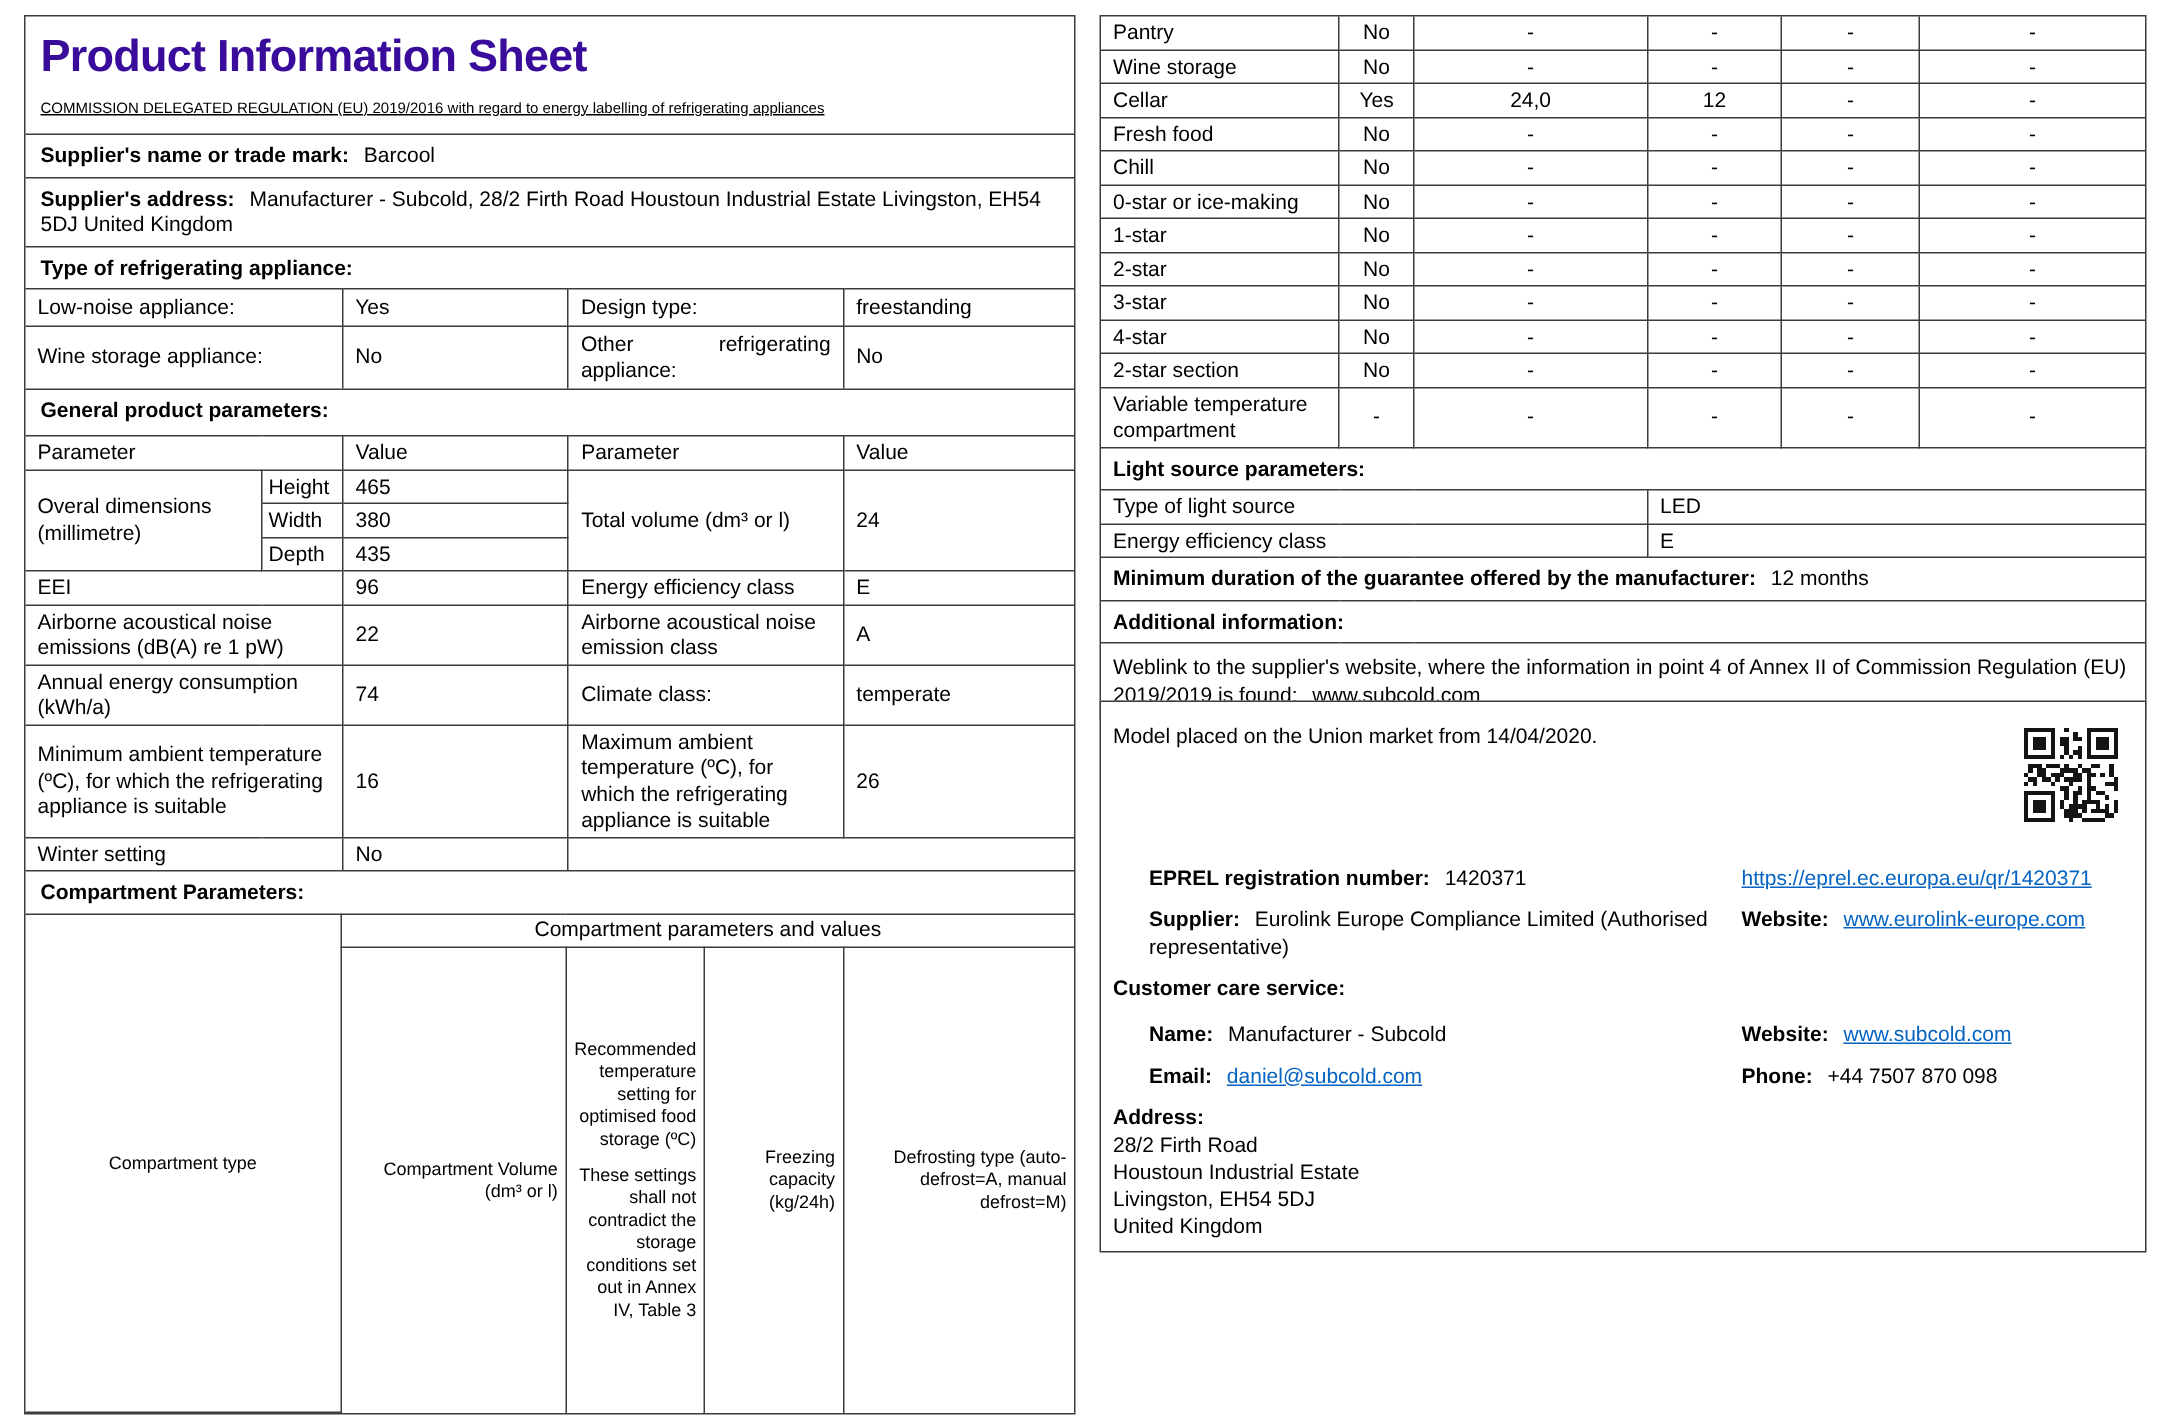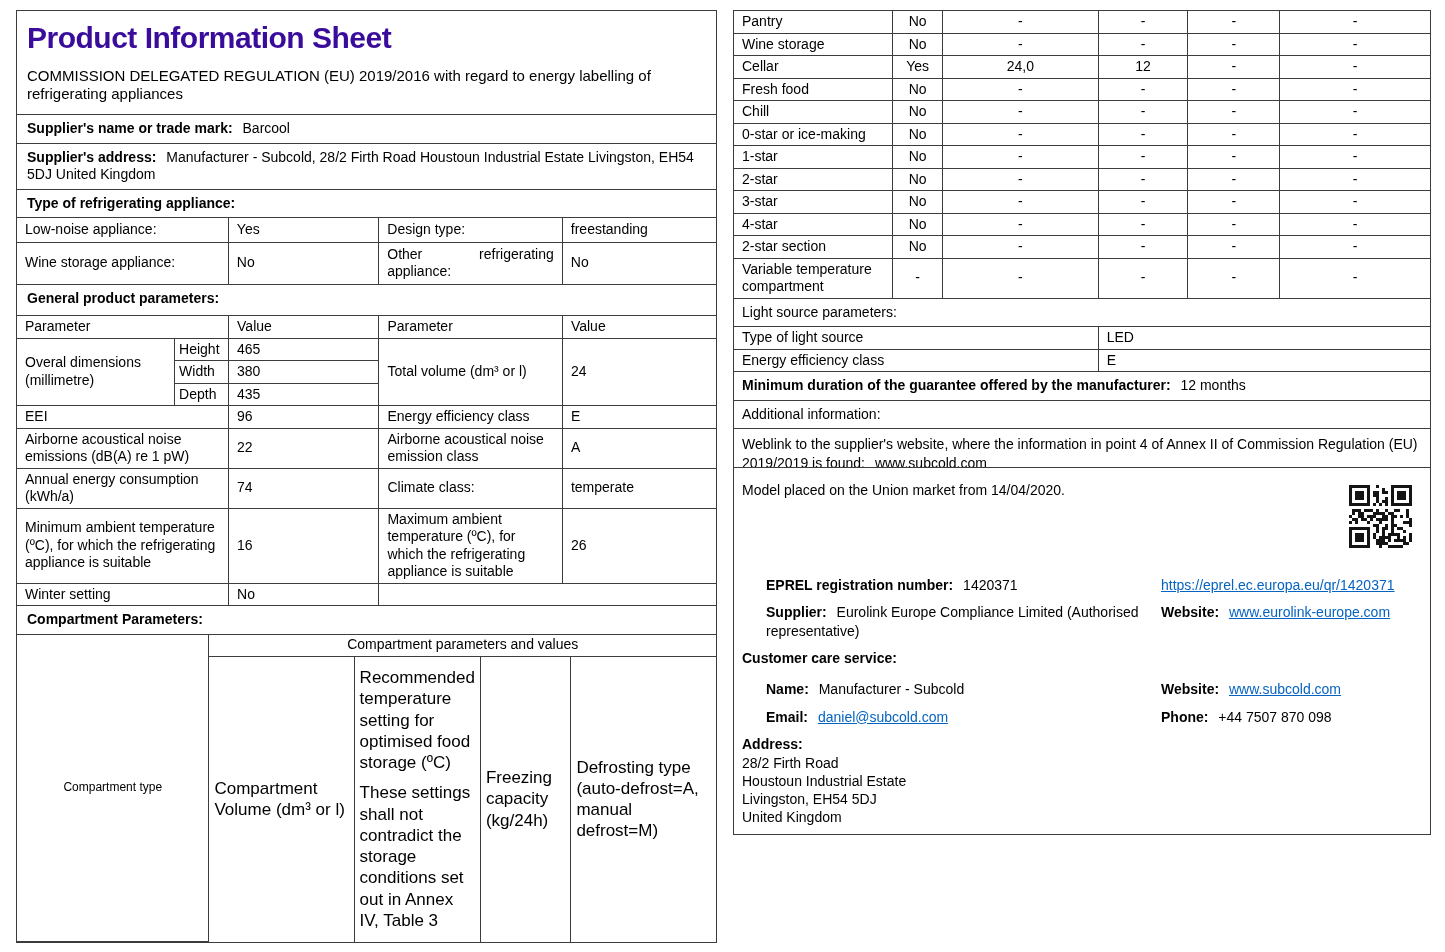--- a/index.html
+++ b/index.html
@@ -8,46 +8,46 @@
     width:1445px; height:952px; background:#ffffff; position:relative;
     font-family:"Liberation Sans","DejaVu Sans",sans-serif;
     color:#000; font-size:14px; line-height:1.25;
   }
   .box { position:absolute; background:#fff; border:1.6px solid #3c3c3c; }
 
   
   #left-box { left:16px; top:10px; width:701px; height:933px; display:flex; flex-direction:column; }
   .title-block { padding:8px 10px 10px 10px; }
   .page-title { font-size:30px; font-weight:bold; color:#3A0C9B; margin:0 0 10px 0; letter-spacing:-0.5px; }
-  .regulation { font-size:15px; }
+  .regulation { font-size:10px;text-decoration:underline; }
   .lrow { border-top:1px solid #3c3c3c; padding:5px 10px; }
   .lbl { font-weight:bold; }
   .val { font-weight:normal; margin-left:6px; }
 
   table { border-collapse:collapse; width:100%; }
   td { border:1px solid #3c3c3c; padding:2px 8px; vertical-align:middle; }
   td:first-child { border-left:none; }
   td:last-child { border-right:none; }
   tr:last-child td { border-bottom:none; }
   .c { text-align:center; }
   .l { text-align:left; }
   .just { text-align:justify; }
 
   .t4 td { padding:3px 8px; }
   .t-gen td { padding:2px 8px; }
   .t-comp { flex:1; }
   .t-comp .hdr td { height:22px; text-align:center; padding:1px 6px; }
-  .t-comp .tall td { border-bottom:none; text-align:left; vertical-align:middle; font-size:17px; padding:0 5px; }
+  .t-comp .tall td { border-bottom:none; text-align:right; vertical-align:middle; font-size:12px; padding:0 5px; }
   .temp-par + .temp-par { margin-top:9px; }
 
   
   #right-table { left:733px; top:10px; width:698px; }
   #right-table table tr:first-child td { border-top:none; }
   #right-table td { padding:2px 8px; height:21px; }
-  #right-table td.section { border-left:none; border-right:none; font-weight:normal; padding:5px 8px;margin-left:22px; }
+  #right-table td.section { border-left:none; border-right:none; font-weight:bold; padding:5px 8px;margin-left:22px; }
   #right-table td.fullw { border-left:none; border-right:none; padding:5px 8px; }
   #right-table td.weblink { border-left:none; border-right:none; padding:6px 8px; line-height:1.35; }
 
   
   #bottom-box { left:733px; top:467px; width:698px; height:368px; padding:14px 16px 10px 8px; }
   .mi-row { display:grid; grid-template-columns:419px 1fr; margin-bottom:9px; line-height:1.35; }
   .mi-row .cellL { padding-right:14px;margin-left:24px; }
   .qr-wrap { position:absolute; top:17px; right:18px; width:63px; height:63px; }
   a, .link { color:#0563C1; text-decoration:underline; cursor:pointer; }
   .care-head { font-weight:bold; margin:4px 0 12px 0; }

